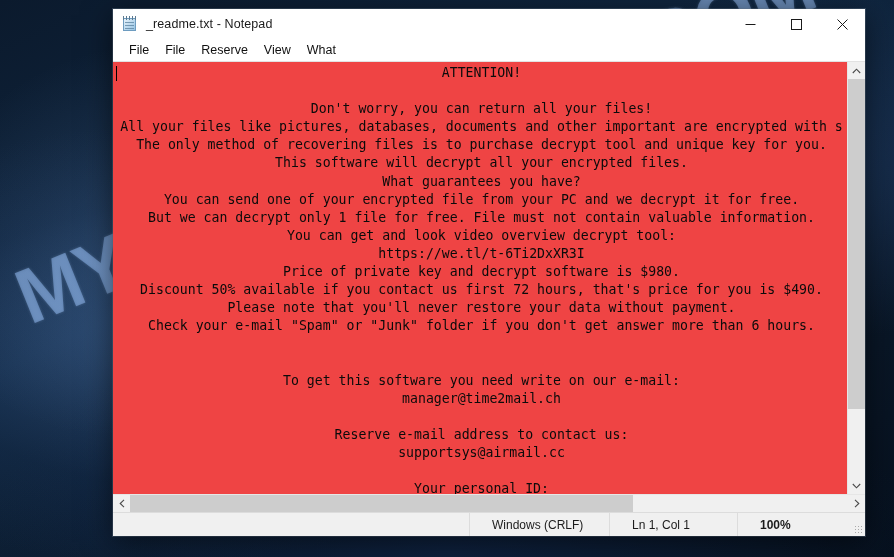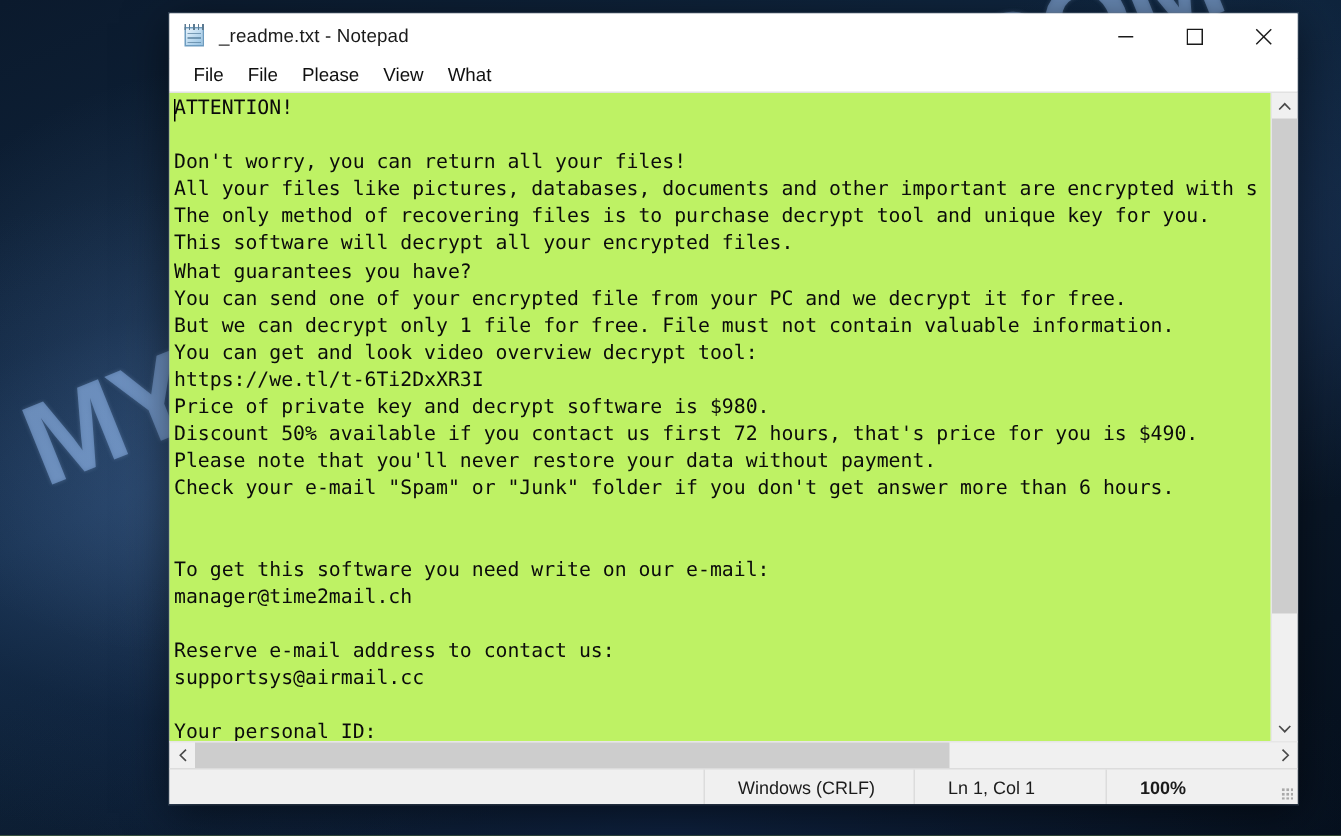--- a/index.html
+++ b/index.html
@@ -157,24 +157,25 @@
     border-top: 1px solid #e2e2e2;
   }
   #editor-row {
     flex: 1 1 auto;
     display: flex;
     min-height: 0;
     position: relative;
   }
   #text-area {
     flex: 1 1 auto;
-    background: #bef264;
+    background: #ef4444;
     overflow: hidden;
     position: relative;
     padding: 0;
+    text-align: center;
   }
   #text-content {
     font-family: "DejaVu Sans Mono", "Liberation Mono", monospace;
     font-size: 13.2px;
     line-height: 18.1px;
     color: #0b0b0b;
     white-space: pre;
     padding: 2px 0 0 3px;
     position: relative;
     z-index: 2;
@@ -325,21 +326,21 @@
           <line x1="0.5" y1="0.5" x2="10.5" y2="10.5" stroke="#1a1a1a" stroke-width="1"></line>
           <line x1="10.5" y1="0.5" x2="0.5" y2="10.5" stroke="#1a1a1a" stroke-width="1"></line>
         </svg>
       </div>
     </div>
   </div>
 
   <div id="menu-bar">
     <div class="menu-item">File</div>
     <div class="menu-item">File</div>
-    <div class="menu-item">Please</div>
+    <div class="menu-item">Reserve</div>
     <div class="menu-item">View</div>
     <div class="menu-item">What</div>
   </div>
 
   <div id="editor-region">
     <div id="editor-row">
       <div id="text-area">
         <div id="caret"></div>
         <div id="text-content">ATTENTION!
 

